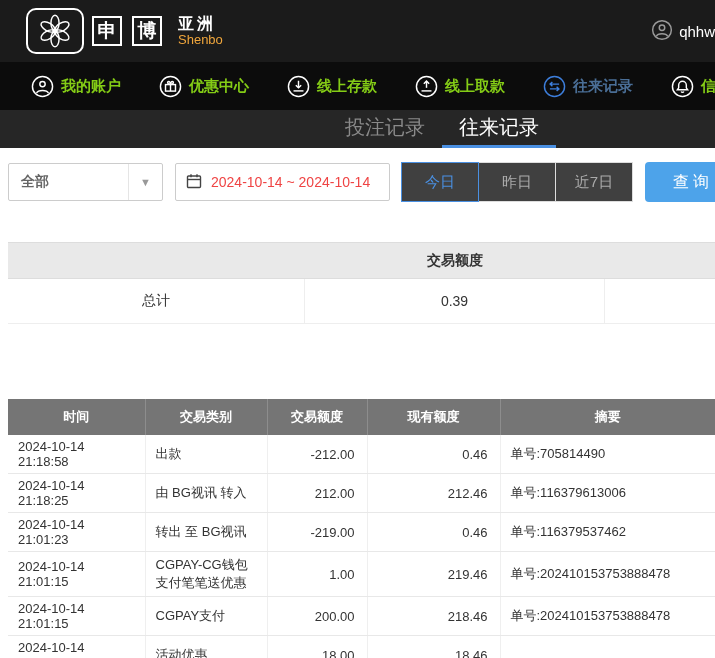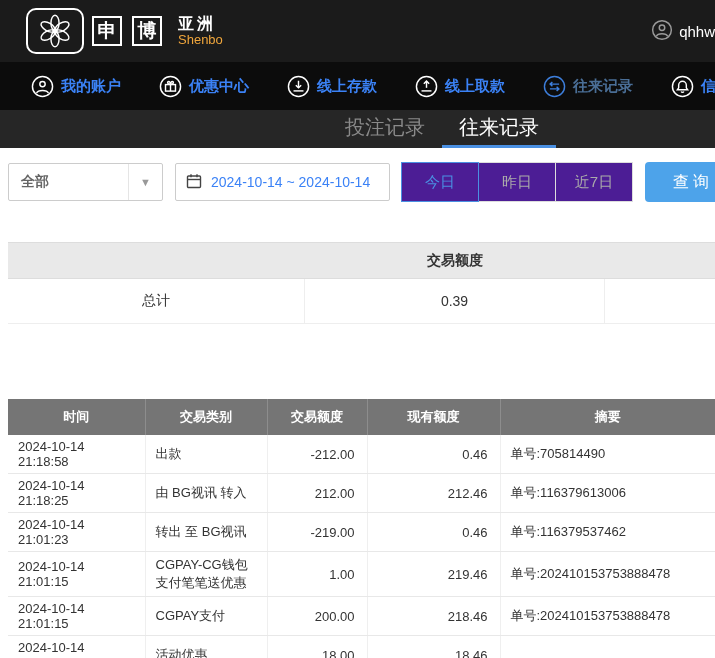--- a/index.html
+++ b/index.html
@@ -12,38 +12,38 @@
   .flower-box { width:58px; height:46px; border:2px solid #fff; border-radius:10px; display:flex; align-items:center; justify-content:center; }
   .char-box { width:30px; height:30px; border:2px solid #fff; display:flex; align-items:center; justify-content:center; color:#fff; font-size:19px; font-weight:bold; }
   .char-box + .char-box { margin-left:2px; }
   .region-wrap { display:flex; flex-direction:column; margin-left:8px; }
   .region { color:#fff; font-size:16px; font-weight:bold; letter-spacing:3px; line-height:1.1; }
   .sub-brand { color:#f0a63c; font-size:13px; align-self:flex-end; }
   .user-area { display:flex; align-items:center; gap:6px; color:#fff; font-size:15px; cursor:pointer; white-space:nowrap; }
 
   
   .main-nav { height:48px; background:#0c0c0c; display:flex; align-items:center; white-space:nowrap; overflow:hidden; padding-left:12px; }
-  .nav-item { display:flex; align-items:center; gap:7px; color:#3b82f6; font-size:15px; font-weight:bold; padding:0 19px; cursor:pointer; flex:0 0 auto; height:100%; }
+  .nav-item { display:flex; align-items:center; gap:7px; color:#84cc16; font-size:15px; font-weight:bold; padding:0 19px; cursor:pointer; flex:0 0 auto; height:100%; }
   .nav-item .nicon { width:23px; height:23px; color:#fff; display:flex; }
   .nav-item.active { color:#4a6e96; }
   .nav-item.active .nicon { color:#3d7edb; }
   .nav-item svg { width:23px; height:23px; }
 
   
   .sub-nav { height:38px; background:#262626; display:flex; padding-left:328px; }
   .subnav-item { color:#8a8a8a; font-size:20px; display:flex; align-items:center; padding:0 17px; cursor:pointer; border-bottom:3px solid transparent; }
   .subnav-item.active { color:#fff; border-bottom-color:#4a90e2; }
 
   
   .filter-bar { display:flex; align-items:center; padding:14px 0 14px 8px; gap:12px; flex-wrap:nowrap; }
   .select-box { flex:0 0 155px; height:38px; border:1px solid #ccc; border-radius:2px; display:flex; align-items:center; justify-content:space-between; padding:0 0 0 12px; color:#666; font-size:14px; background:#fff; cursor:pointer;font-weight:bold; }
   .select-chevron { color:#999; font-size:11px; border-left:1px solid #e5e5e5; height:100%; display:flex; align-items:center; padding:0 11px; }
-  .date-box { flex:0 0 215px; height:38px; border:1px solid #ccc; border-radius:2px; display:flex; align-items:center; gap:9px; padding:0 10px; color:#3b82f6; font-size:14px; cursor:pointer; background:#fff; }
+  .date-box { flex:0 0 215px; height:38px; border:1px solid #ccc; border-radius:2px; display:flex; align-items:center; gap:9px; padding:0 10px; color:#ef4444; font-size:14px; cursor:pointer; background:#fff; }
   .quick-group { display:flex; }
-  .quick-btn { width:78px; height:40px; background:#4c1d95; border:1px solid #ddd; color:#aaa; font-size:15px; display:flex; align-items:center; justify-content:center; margin-left:-1px; cursor:pointer; }
+  .quick-btn { width:78px; height:40px; background:#404040; border:1px solid #ddd; color:#aaa; font-size:15px; display:flex; align-items:center; justify-content:center; margin-left:-1px; cursor:pointer; }
   .quick-btn.active { border-color:#4a90e2; color:#4a90e2; position:relative; z-index:1; }
   .search-btn { flex:0 0 92px; height:40px; background:#4da3ea; color:#fff; font-size:16px; letter-spacing:4px; border:none; border-radius:4px; display:flex; align-items:center; justify-content:center; cursor:pointer; padding-left:4px; }
 
   
   .summary { margin:26px 0 0 8px; width:707px; }
   .sum-head { height:37px; background:#e9e9e9; border-top:1px solid #ddd; border-bottom:1px solid #ddd; display:flex; }
   .sum-body { height:45px; display:flex; border-bottom:1px solid #eee; background:#fff; }
   .sc1 { width:297px; display:flex; align-items:center; justify-content:center; font-size:14px; color:#333; }
   .sc2 { width:300px; display:flex; align-items:center; justify-content:center; font-size:14px; color:#333; }
   .sc3 { flex:1; }

